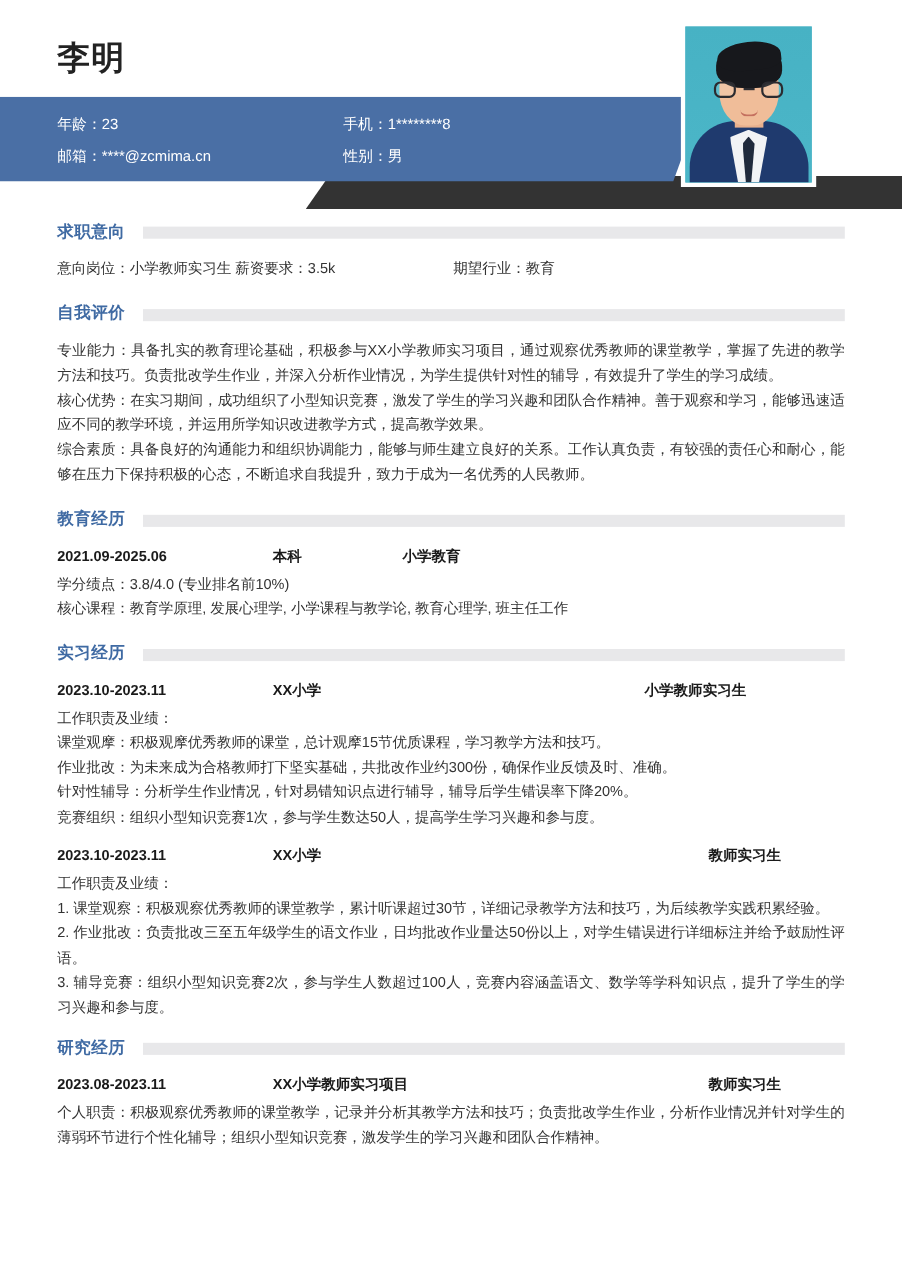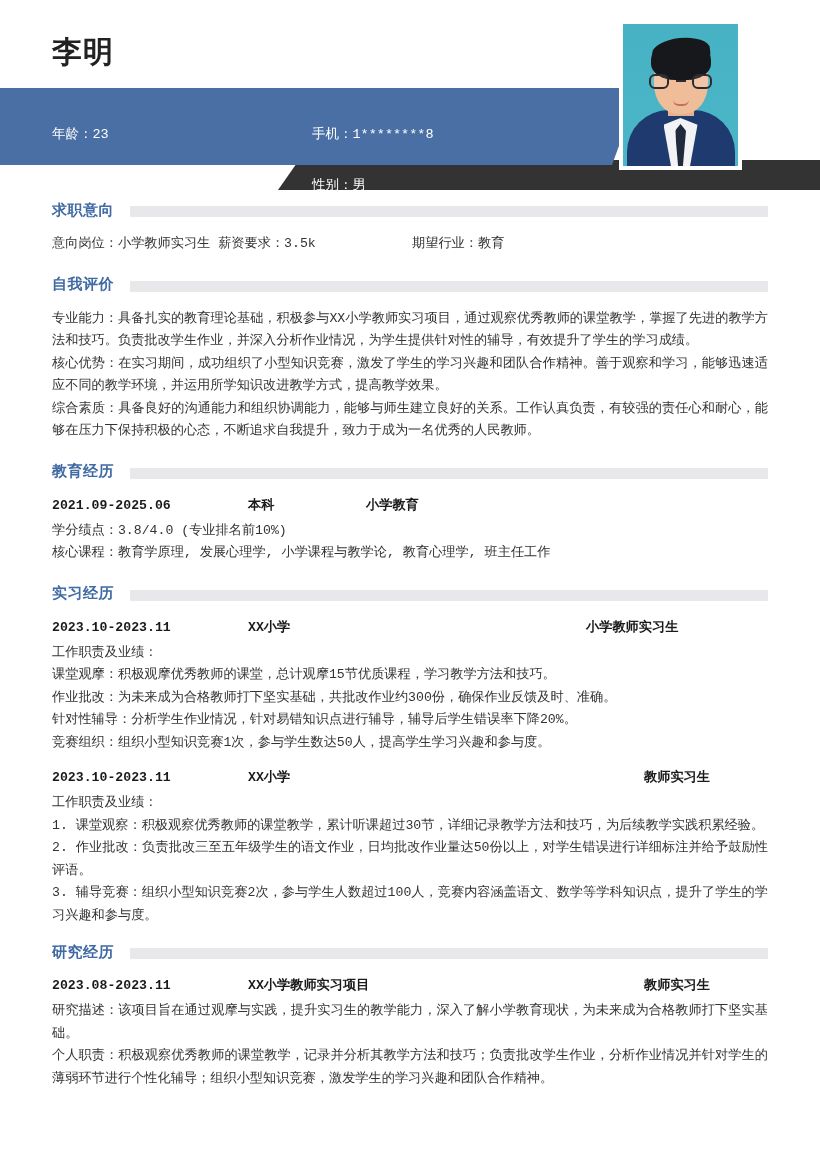--- a/index.html
+++ b/index.html
@@ -3,21 +3,21 @@
 <meta charset="utf-8">
 <style>
   * { margin:0; padding:0; box-sizing:border-box; }
   html, body {
     width:820px; height:1160px;
     background:#ffffff;
     font-family:"Liberation Sans","DejaVu Sans",sans-serif;
     color:#333333;
     overflow:hidden;
   }
-  .page { position:relative; width:820px; height:1160px; overflow:hidden;font-family:Liberation Mono, monospace; }
+  .page { position:relative; width:820px; height:1160px; overflow:hidden; }
 
   
   .header { position:relative; width:820px; height:190px; }
 
   .dark-band {
     position:absolute; left:0; top:0; width:820px; height:190px;
     background:#333333;
     clip-path: polygon(299px 160px, 820px 160px, 820px 190px, 278px 190px);
   }
   .blue-band {
@@ -30,21 +30,21 @@
     position:absolute; left:52px; top:36px;
     font-size:30px; font-weight:bold; color:#222222;
     letter-spacing:1px; line-height:1.2;
   }
 
   .contact-grid {
     position:absolute; left:52px; top:98px;
     width:520px;
     color:#ffffff; font-size:13.5px; line-height:29px;
   }
-  .contact-row { display:flex;margin-top:22px; }
+  .contact-row { display:flex; }
   .contact-cell { width:260px; white-space:nowrap; }
   .contact-cell .lbl { }
   .contact-cell .val { }
 
   .photo-frame {
     position:absolute; left:619px; top:20px;
     width:123px; height:150px;
     background:#ffffff;
     padding:4px;
     box-shadow:0 0 0 0 rgba(0,0,0,0);
@@ -264,18 +264,17 @@
     <div class="section">
       <div class="sec-head">
         <div class="sec-title">研究经历</div>
         <div class="sec-bar"></div>
       </div>
       <div class="entry-row">
         <span class="c-date">2023.08-2023.11</span>
         <span class="c-org">XX小学教师实习项目</span>
         <span class="c-role-right2">教师实习生</span>
       </div>
-      <div class="line">研究描述：该项目旨在通过观摩与实践，提升实习生的教学能力，深入了解小学教育现状，为未来成为合格教师打下坚实基础。</div>
       <div class="line">个人职责：积极观察优秀教师的课堂教学，记录并分析其教学方法和技巧；负责批改学生作业，分析作业情况并针对学生的薄弱环节进行个性化辅导；组织小型知识竞赛，激发学生的学习兴趣和团队合作精神。</div>
     </div>
 
   </div>
 </div>
 
 </body></html>

